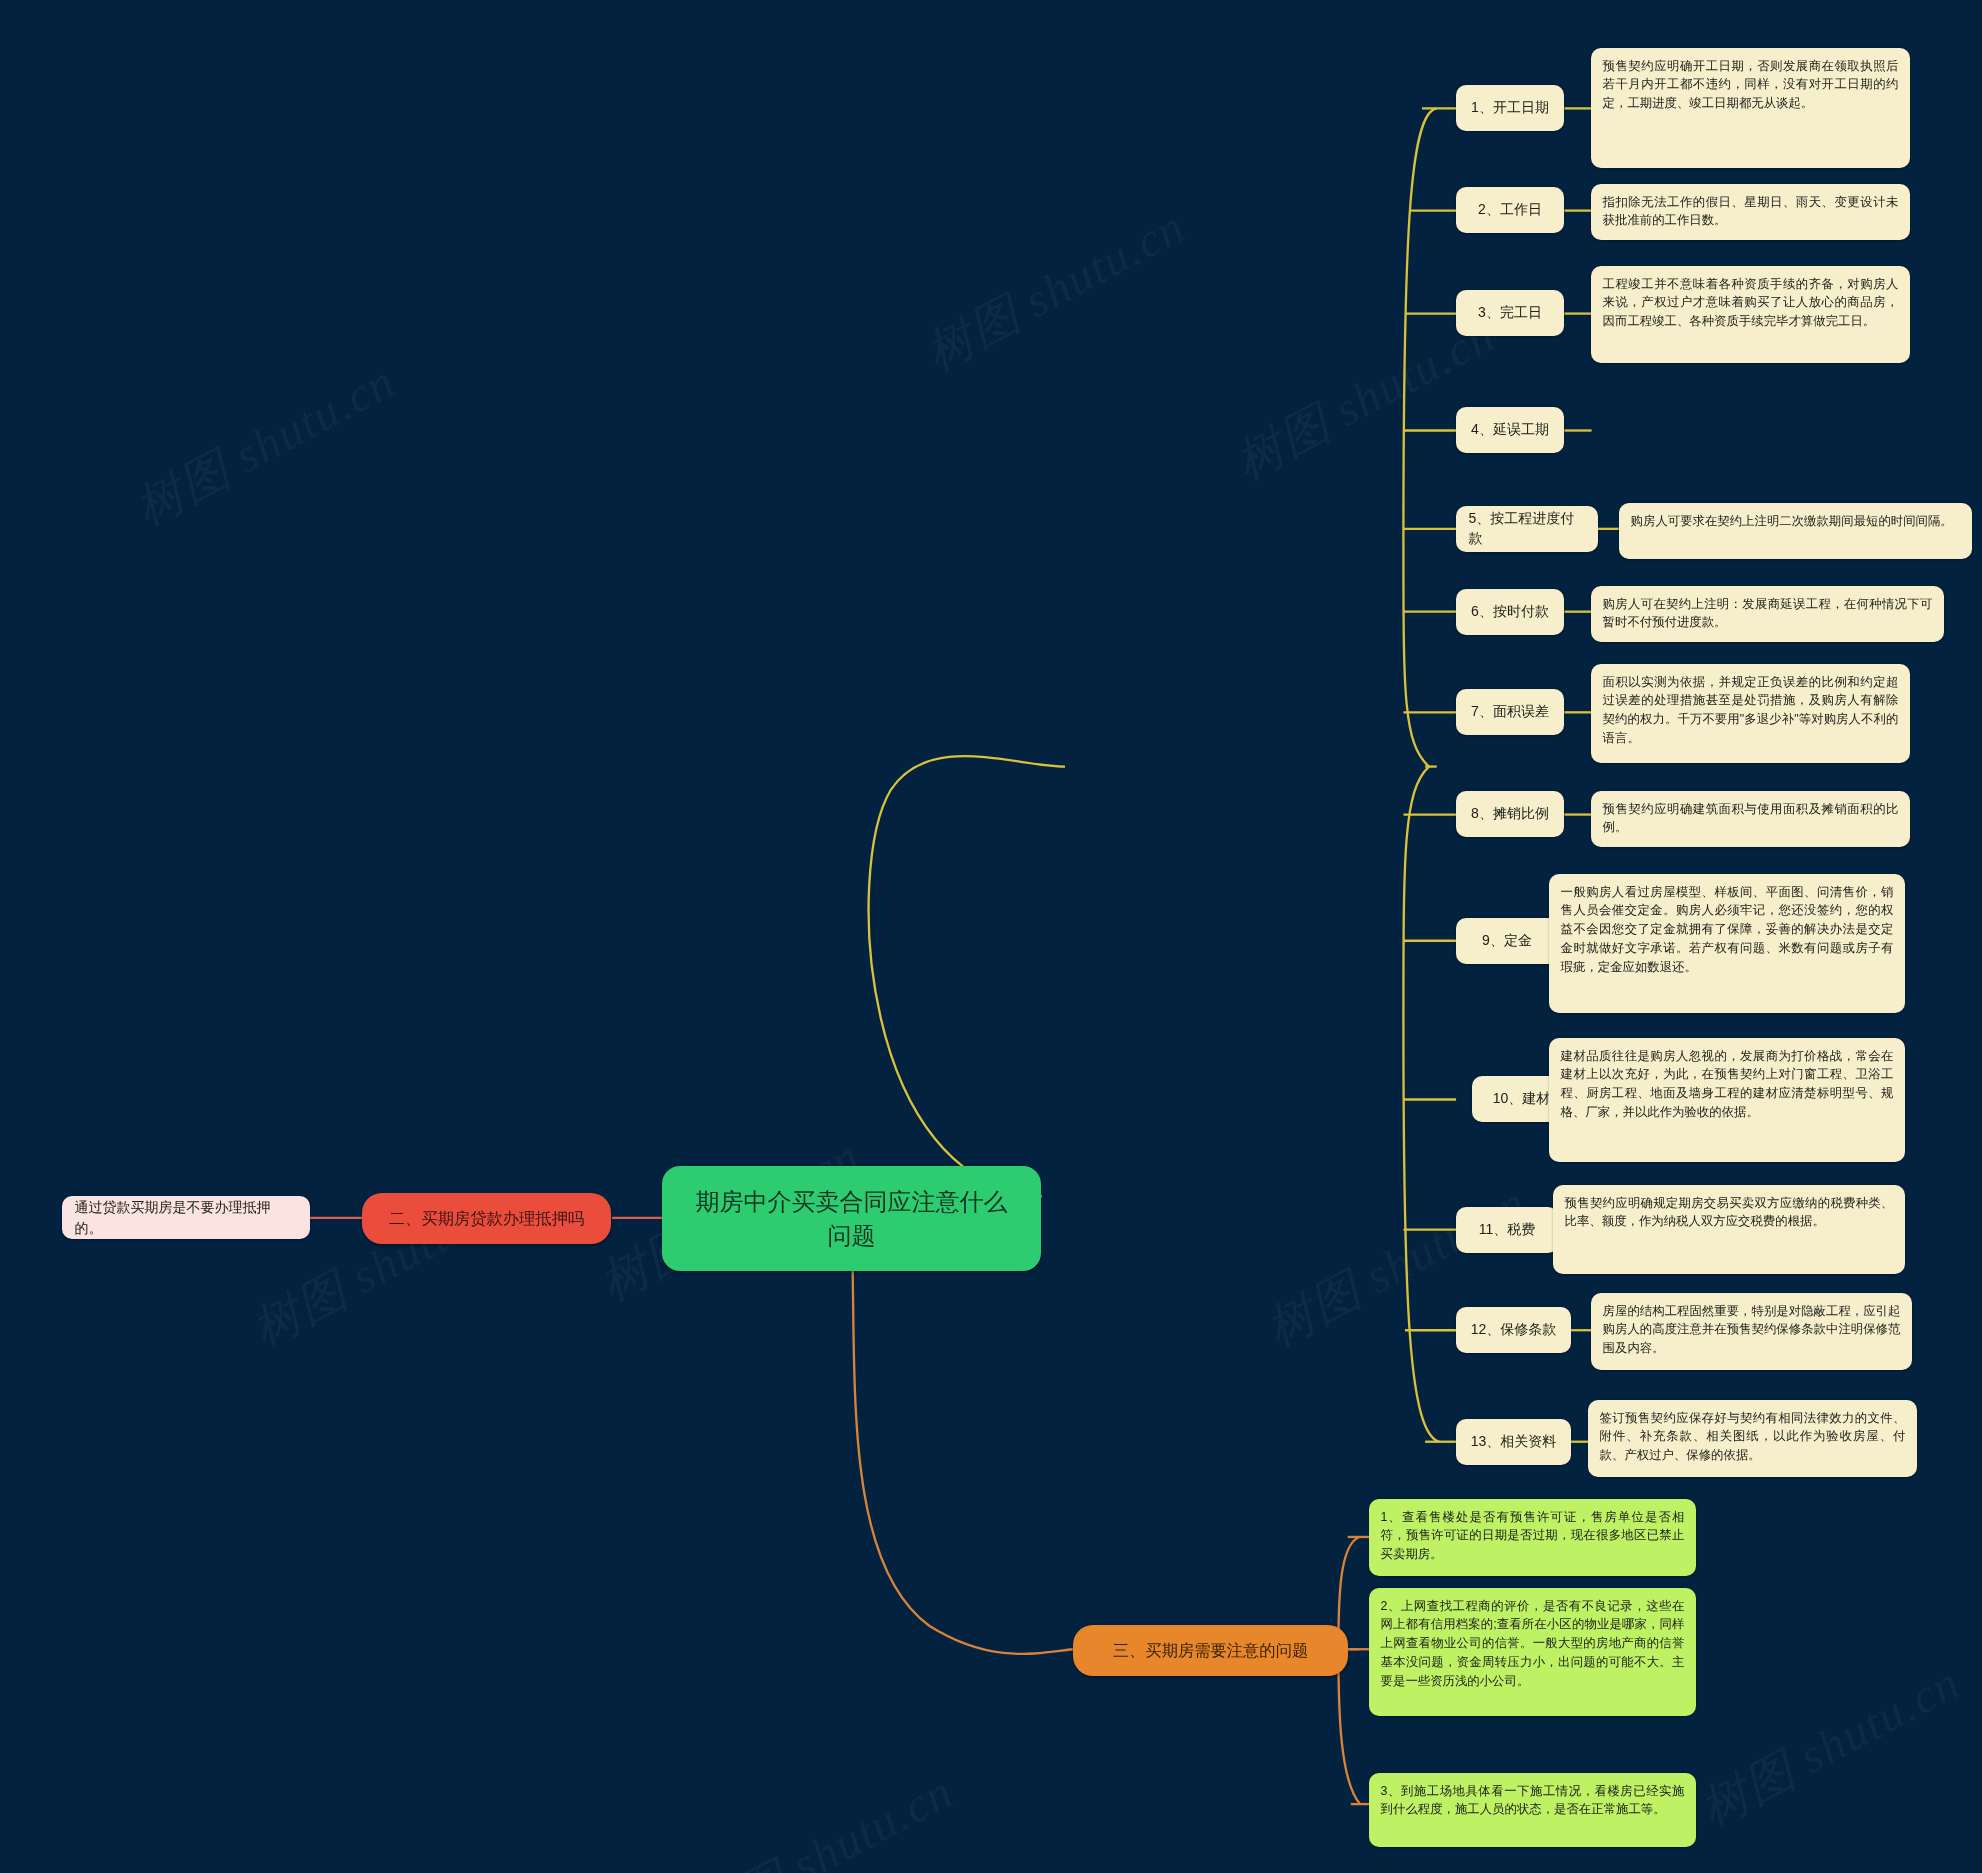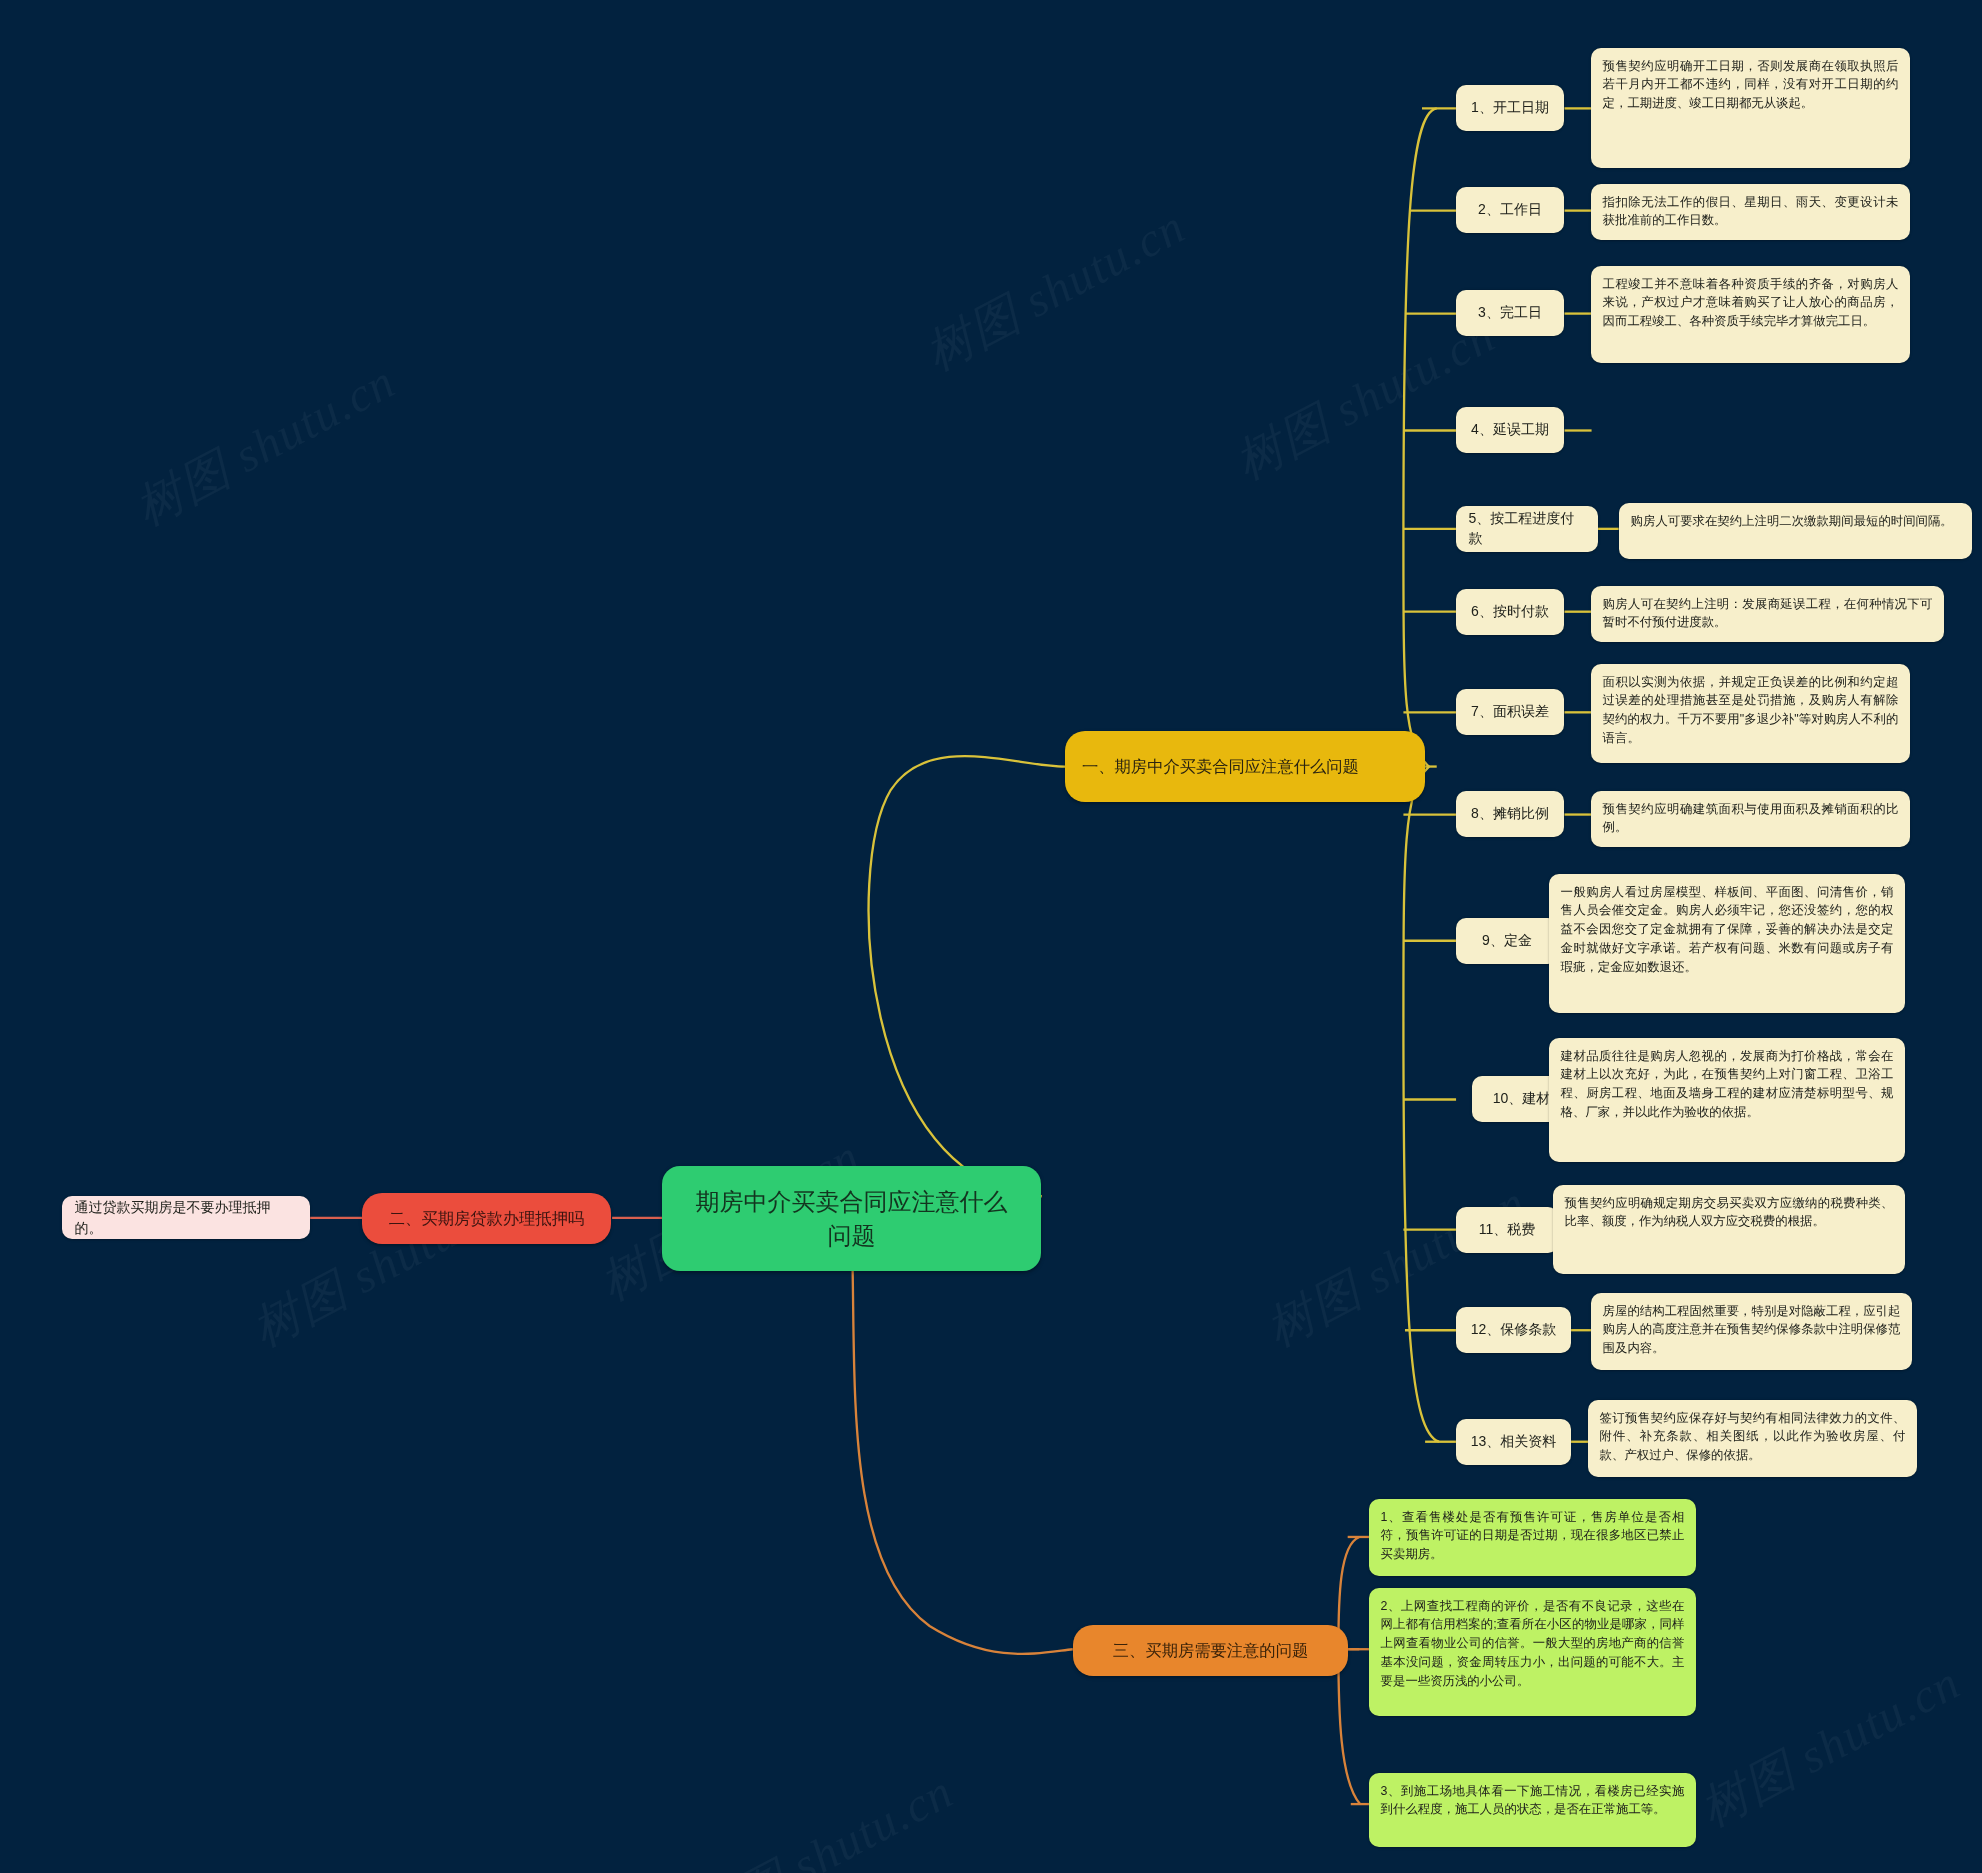--- a/index.html
+++ b/index.html
@@ -202,23 +202,20 @@
       <path d="M 1740 1985 L 1768 1985"></path>
       <path d="M 1728 2130 L 1768 2130"></path>
       <path d="M 1744 2330 L 1768 2330"></path>
     </g>
   </svg>
 
   <div class="node root" style="left:662px; top:1166px; width:379px; height:105px;">
     <span>期房中介买卖合同应注意什么问题</span>
   </div>
 
-  <div class="node main-1" style="left:1065px; top:731px; width:360px; height:71px;">
-    <span>一、期房中介买卖合同应注意什么问题</span>
-  </div>
 
   <div class="node sub-label" style="left:1456px; top:85px; width:108px; height:46px;">
     <span>1、开工日期</span>
     </div>
   <div class="node sub-label" style="left:1456px; top:187px; width:108px; height:46px;">
     <span>2、工作日</span>
     </div>
   <div class="node sub-label" style="left:1456px; top:290px; width:108px; height:46px;">
     <span>3、完工日</span>
     </div>

